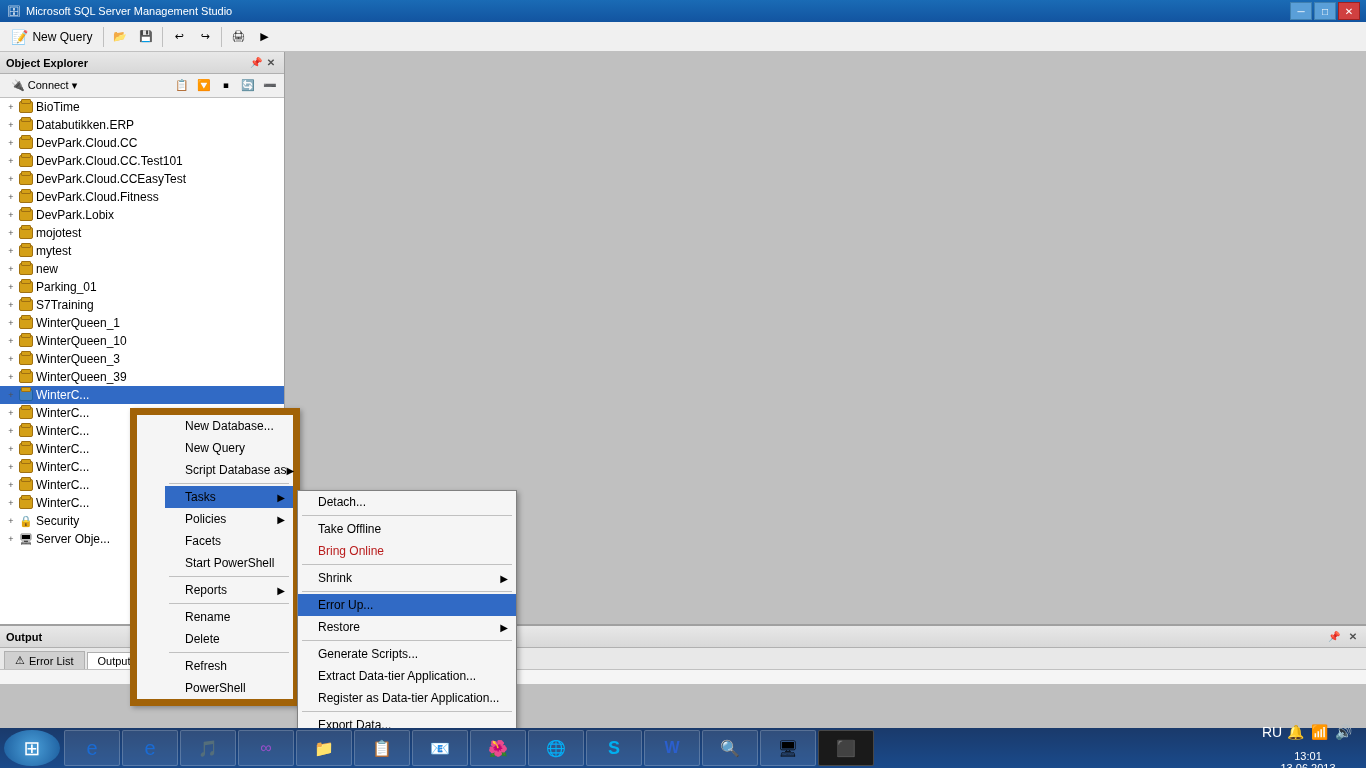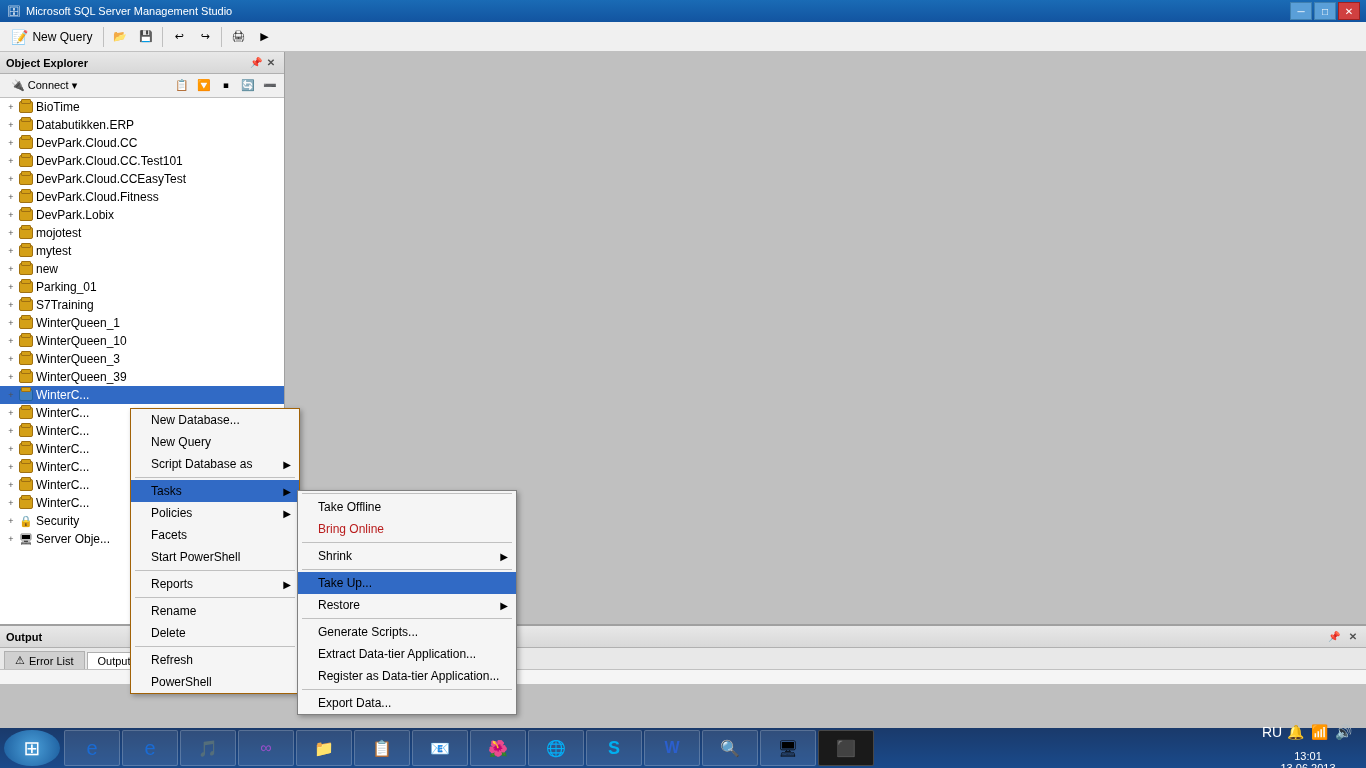--- a/index.html
+++ b/index.html
@@ -279,24 +279,25 @@
     }
     .output-tab.active { background: white; }
 
     
     .context-menu {
       position: absolute;
       top: 408px;
       left: 130px;
       width: 170px;
       background: #f5f5f5;
-      border: 1px solid #a16207;
+      border: 7px solid #a16207;
       box-shadow: 2px 2px 5px rgba(0,0,0,0.3);
       z-index: 100;
       font-size: 12px;
+      padding-left: 28px;
     }
     .ctx-item {
       display: flex;
       align-items: center;
       padding: 3px 8px 3px 20px;
       cursor: pointer;
       height: 22px;
       position: relative;
       white-space: nowrap;
     }
@@ -700,35 +701,38 @@
     <div class="ctx-separator"></div>
     <div class="ctx-item">
       <span>Refresh</span>
     </div>
     <div class="ctx-item">
       <span>PowerShell</span>
     </div>
   </div>
 
   <div class="context-menu-2">
+    <div class="ctx-item">
+      <span>Detach...</span>
+    </div>
     <div class="ctx-separator"></div>
     <div class="ctx-item">
       <span>Take Offline</span>
     </div>
     <div class="ctx-item disabled">
       <span>Bring Online</span>
     </div>
     <div class="ctx-separator"></div>
     <div class="ctx-item">
       <span>Shrink</span>
       <span class="ctx-arrow">▶</span>
     </div>
     <div class="ctx-separator"></div>
     <div class="ctx-item highlighted">
-      <span>Take Up...</span>
+      <span>Error Up...</span>
     </div>
     <div class="ctx-item">
       <span>Restore</span>
       <span class="ctx-arrow">▶</span>
     </div>
     <div class="ctx-separator"></div>
     <div class="ctx-item">
       <span>Generate Scripts...</span>
     </div>
     <div class="ctx-item">

